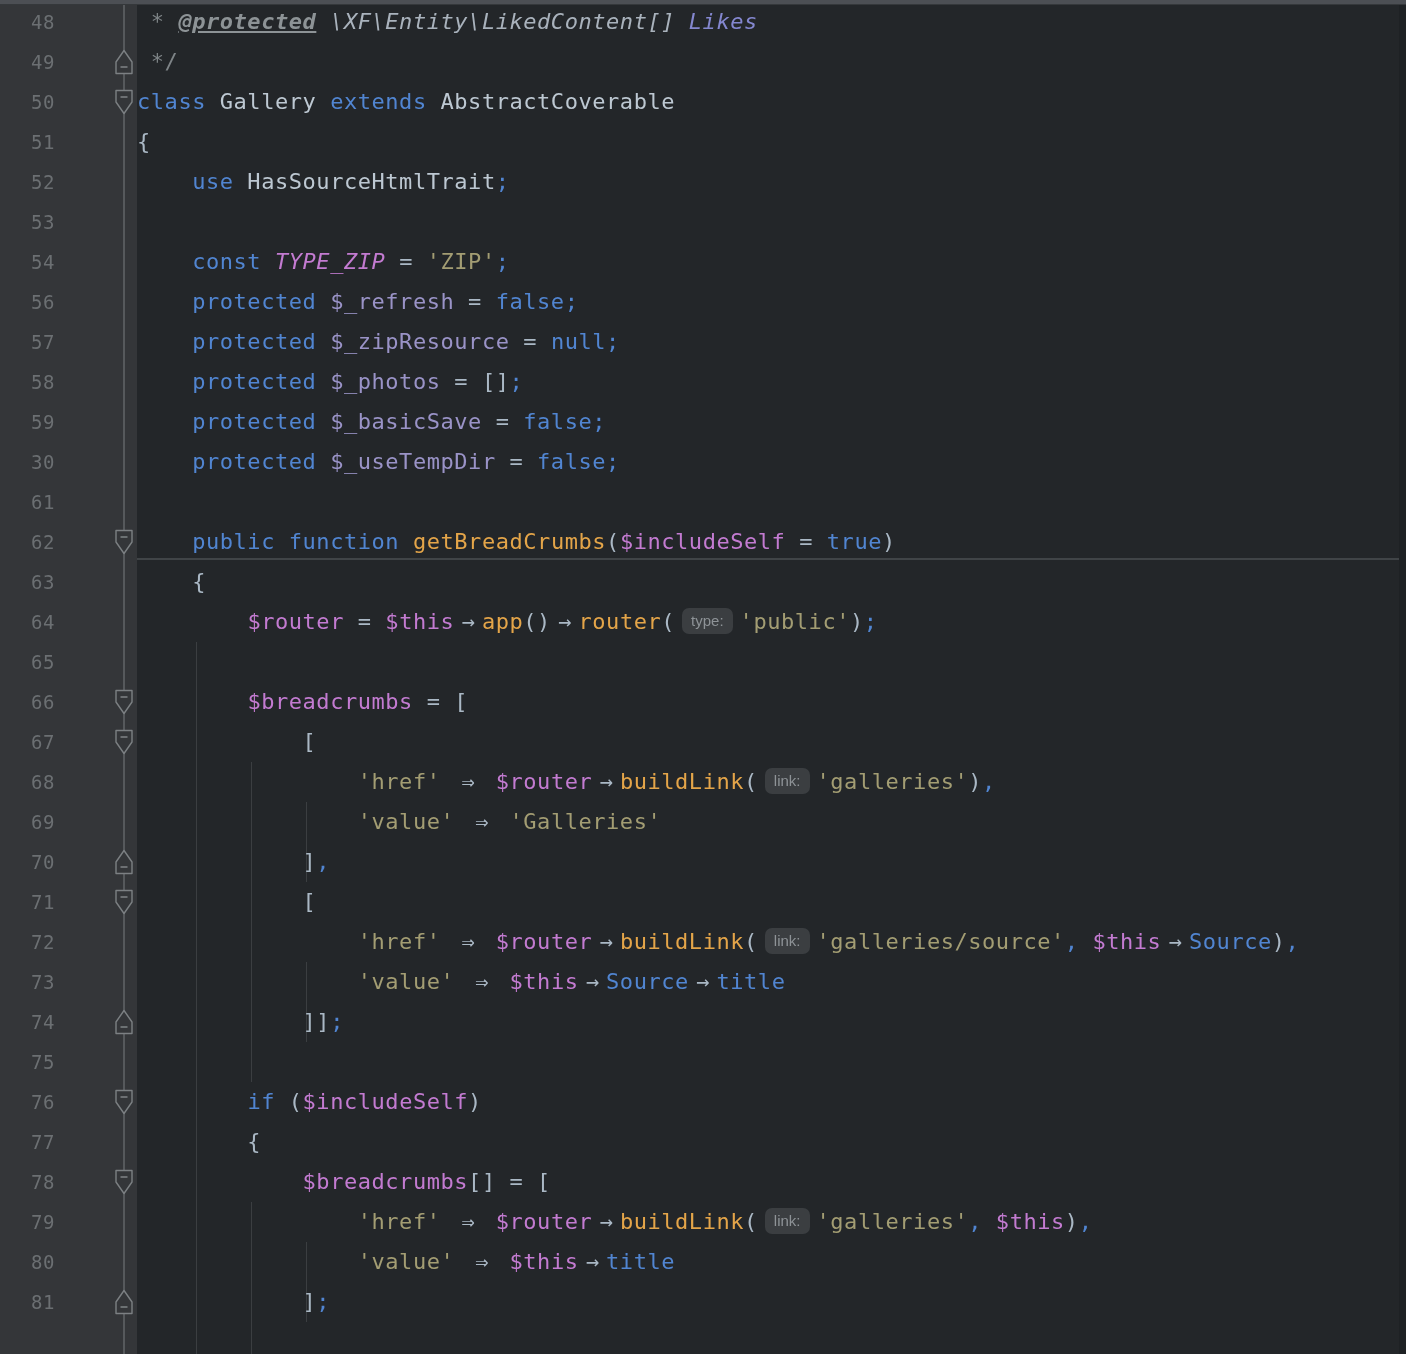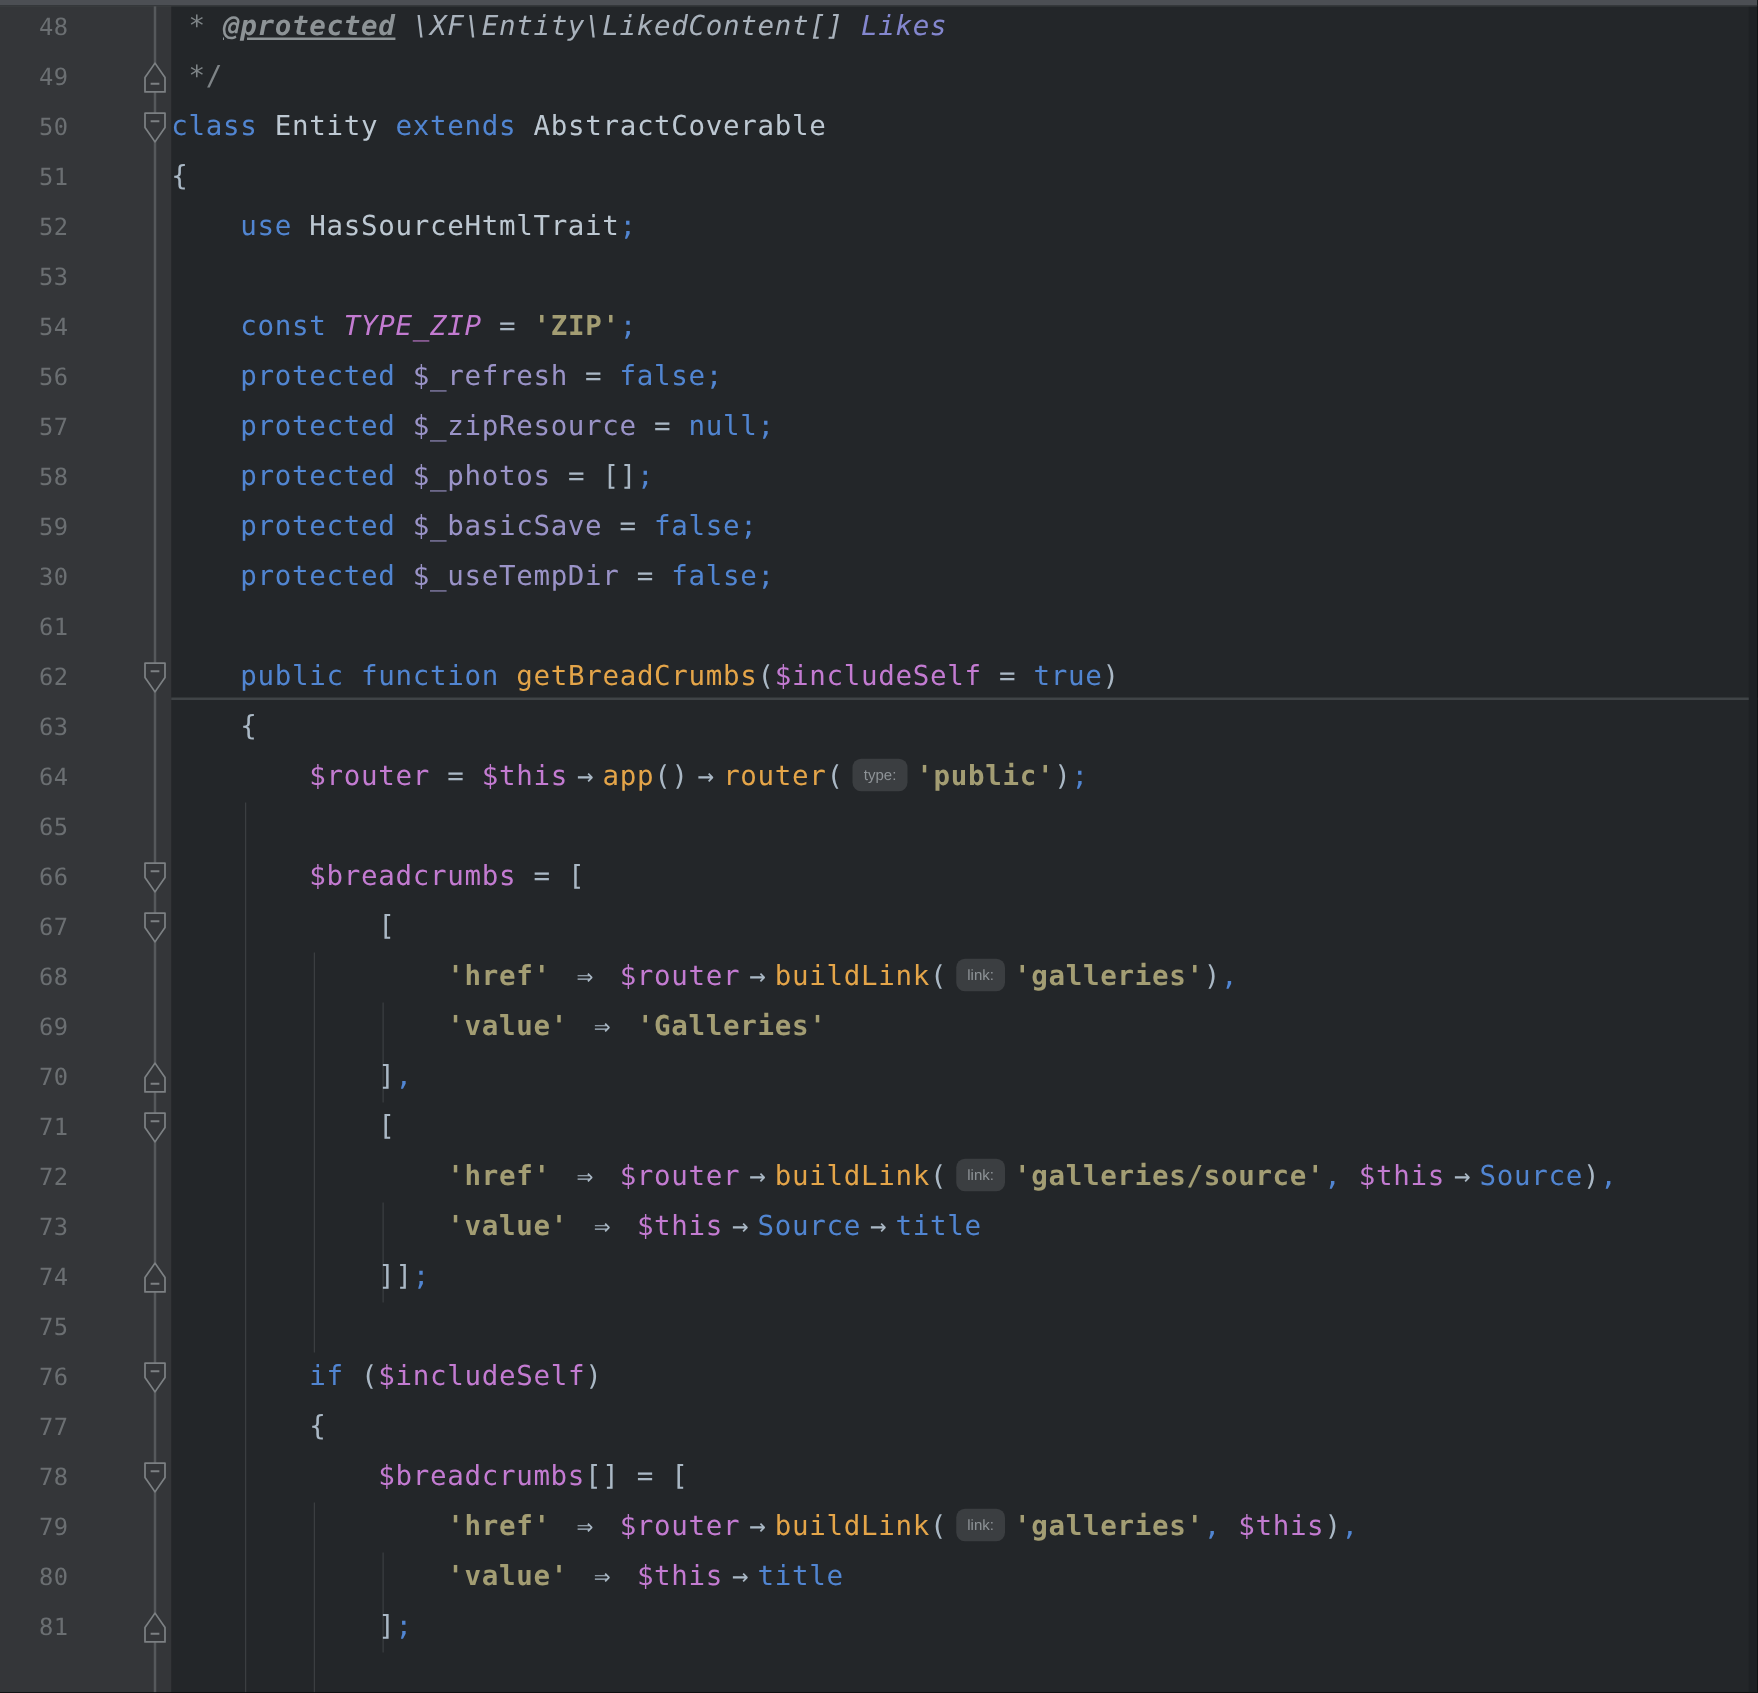--- a/index.html
+++ b/index.html
@@ -29,33 +29,33 @@
   .gutter-cell{flex:0 0 137px;position:relative;}
   .lnum{position:absolute;left:0;top:0;width:55px;text-align:right;
     font-size:19px;line-height:40px;color:var(--lnum);letter-spacing:.5px;}
   .fold-svg{position:absolute;left:112px;top:7px;}
   .code-cell{flex:1 1 auto;white-space:pre;font-size:22px;line-height:40px;
     letter-spacing:.55px;color:var(--fg-default);overflow:hidden;}
   .tok-txt{color:var(--fg-default);}
   .tok-ident{color:var(--fg-ident);}
   .tok-kw{color:var(--kw);}
   .tok-fn{color:var(--fn);}
-  .tok-str{color:var(--str);font-weight:bold;}
+  .tok-str{color:var(--str);font-weight:normal;}
   .tok-var{color:var(--pvar);}
   .tok-prop{color:var(--prop);margin-top:39px;}
   .tok-constant{color:var(--cnst);font-style:italic;}
   .tok-cmt{color:var(--cmt);}
   .tok-doctag{color:var(--doctag);font-weight:bold;font-style:italic;text-decoration:underline;}
   .tok-doctype{color:var(--doctype);font-style:italic;}
   .tok-docvar{color:var(--docvar);font-style:italic;}
   .tok-arr{display:inline-block;width:27.6px;letter-spacing:0;text-align:center;color:var(--fg-default);
     font-family:"DejaVu Sans Mono","DejaVu Sans",monospace;}
   .inlay{display:inline-block;vertical-align:middle;transform:translateY(-2px);
     background:var(--inlay-bg);color:var(--inlay-fg);border-radius:7px;
-    font-family:"Liberation Sans", sans-serif;font-size:12px;line-height:26px;height:26px;
+    font-family:"Liberation Sans", sans-serif;font-size:15px;line-height:26px;height:26px;
     padding:0 9px;margin:0 7px;letter-spacing:0;}
 </style>
 </head>
 <body>
 
 <div class="screen">
   <div class="gutter-bg"></div>
   <div class="fold-line"></div>
   <div class="guides-layer" id="guides-layer">
       <div class="indent-guide" style="left: 196px; top: 642px; height: 712px;"></div>
@@ -84,21 +84,21 @@
         <div class="code-cell"><span class="tok tok-cmt"> */</span></div>
       </div>
       <div class="row">
         <div class="gutter-cell">
           <span class="lnum">50</span>
           <svg class="fold-svg" width="24" height="26" viewBox="0 0 24 26">
             <path d="M4 1.5 H20 V13 L12 24.5 L4 13 Z" fill="var(--bg-gutter)" stroke="var(--foldicon)" stroke-width="1.4" stroke-linejoin="round"></path>
             <path d="M8.5 8 H15.5" fill="none" stroke="var(--foldicon)" stroke-width="1.6"></path>
           </svg>
         </div>
-        <div class="code-cell"><span class="tok tok-kw">class</span><span class="tok tok-ident"> Entity </span><span class="tok tok-kw">extends</span><span class="tok tok-ident"> AbstractCoverable</span></div>
+        <div class="code-cell"><span class="tok tok-kw">class</span><span class="tok tok-ident"> Gallery </span><span class="tok tok-kw">extends</span><span class="tok tok-ident"> AbstractCoverable</span></div>
       </div>
       <div class="row">
         <div class="gutter-cell">
           <span class="lnum">51</span>
         </div>
         <div class="code-cell"><span class="tok tok-txt">{</span></div>
       </div>
       <div class="row">
         <div class="gutter-cell">
           <span class="lnum">52</span>

